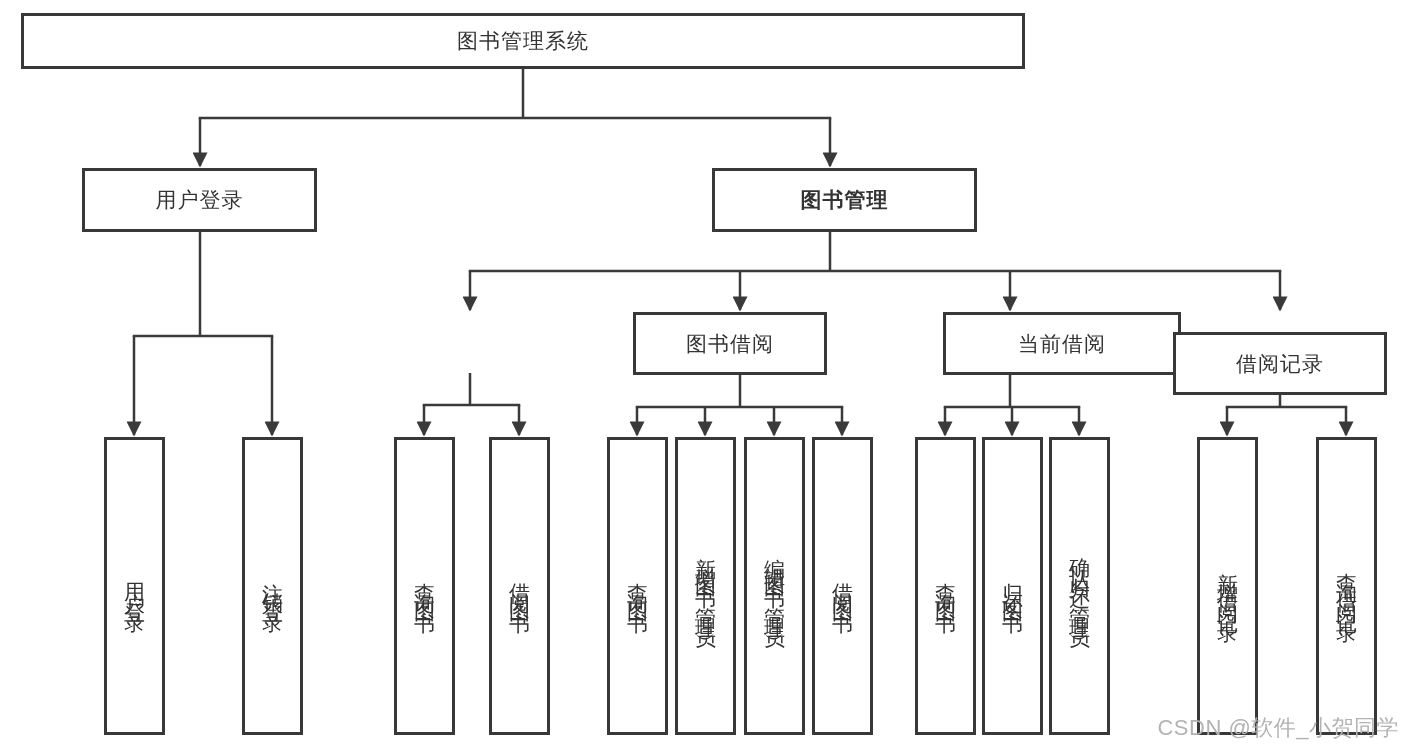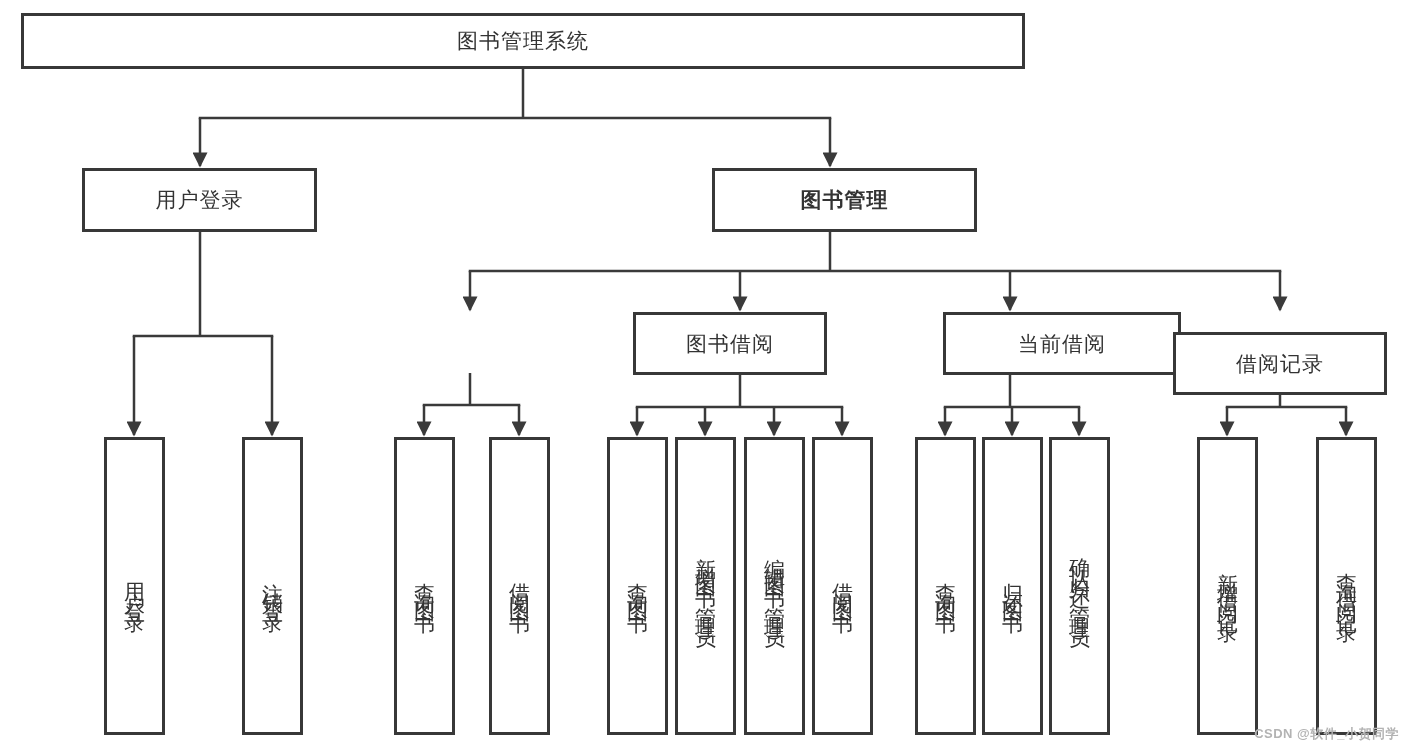--- a/index.html
+++ b/index.html
@@ -20,21 +20,21 @@
     border:3px solid var(--box_border);box-sizing:border-box;
     display:flex;align-items:center;justify-content:center;
   }
   .hnode{font-size:21px;letter-spacing:1px;}
   .leaf span{
     writing-mode:vertical-rl;text-orientation:mixed;
     font-size:21px;letter-spacing:10px;line-height:1.15;white-space:nowrap;
   }
   .watermark{
     position:absolute;right:6px;bottom:4px;
-    font-size:13px;color:var(--watermark);letter-spacing:.5px;font-weight:bold;
+    font-size:22px;color:var(--watermark);letter-spacing:.5px;
   }
 </style>
 </head>
 <body>
 
 <div class="stage">
 
   <svg class="wires" width="1405" height="747" viewBox="0 0 1405 747">
     <defs>
       <marker id="arrow" viewBox="0 0 10 10" refX="9" refY="5" markerWidth="8.8" markerHeight="6" orient="auto" markerUnits="strokeWidth">

